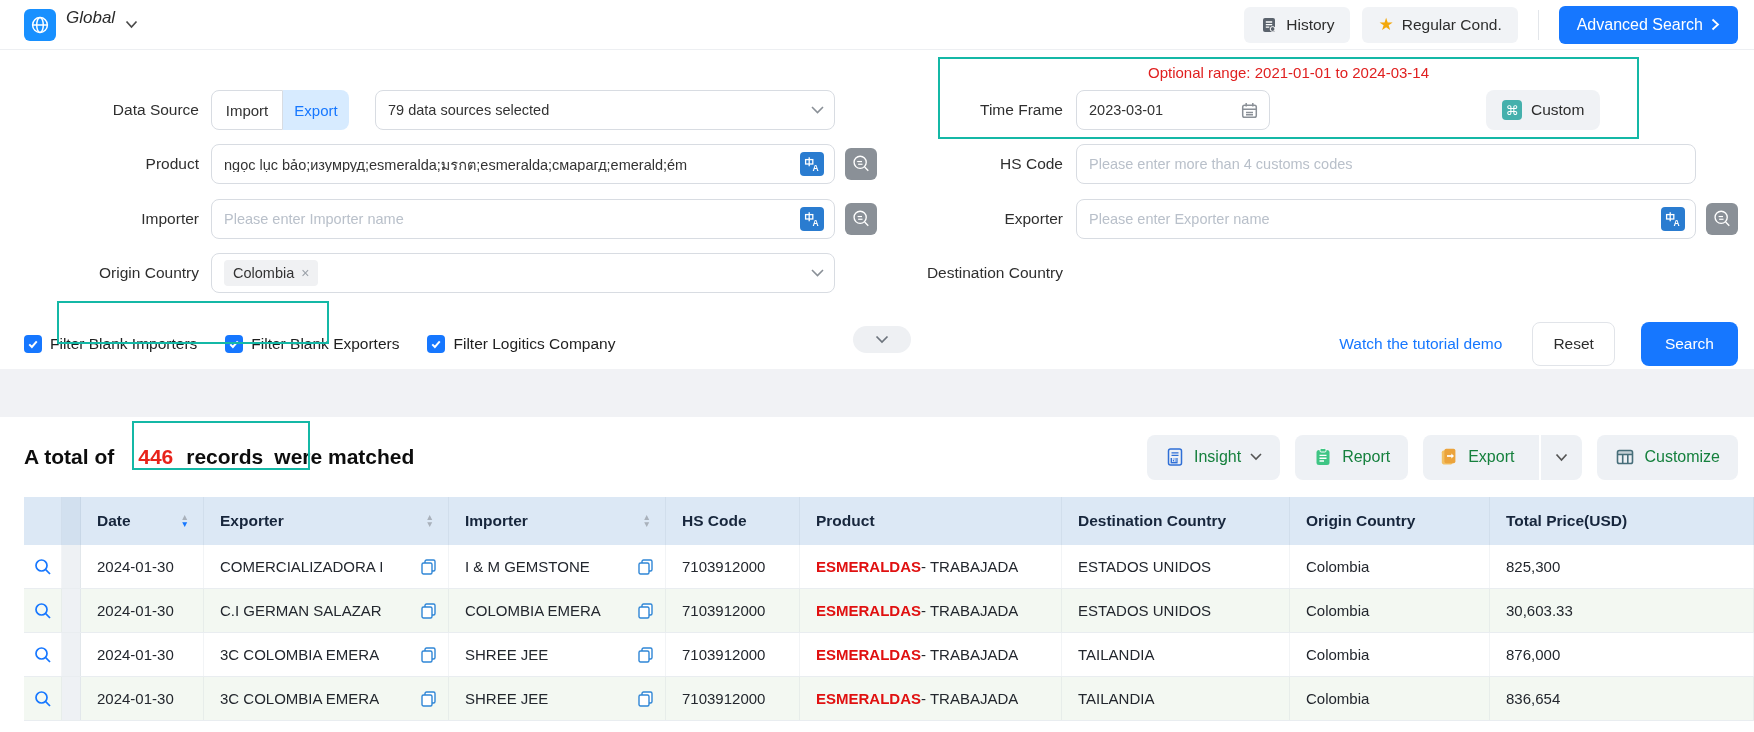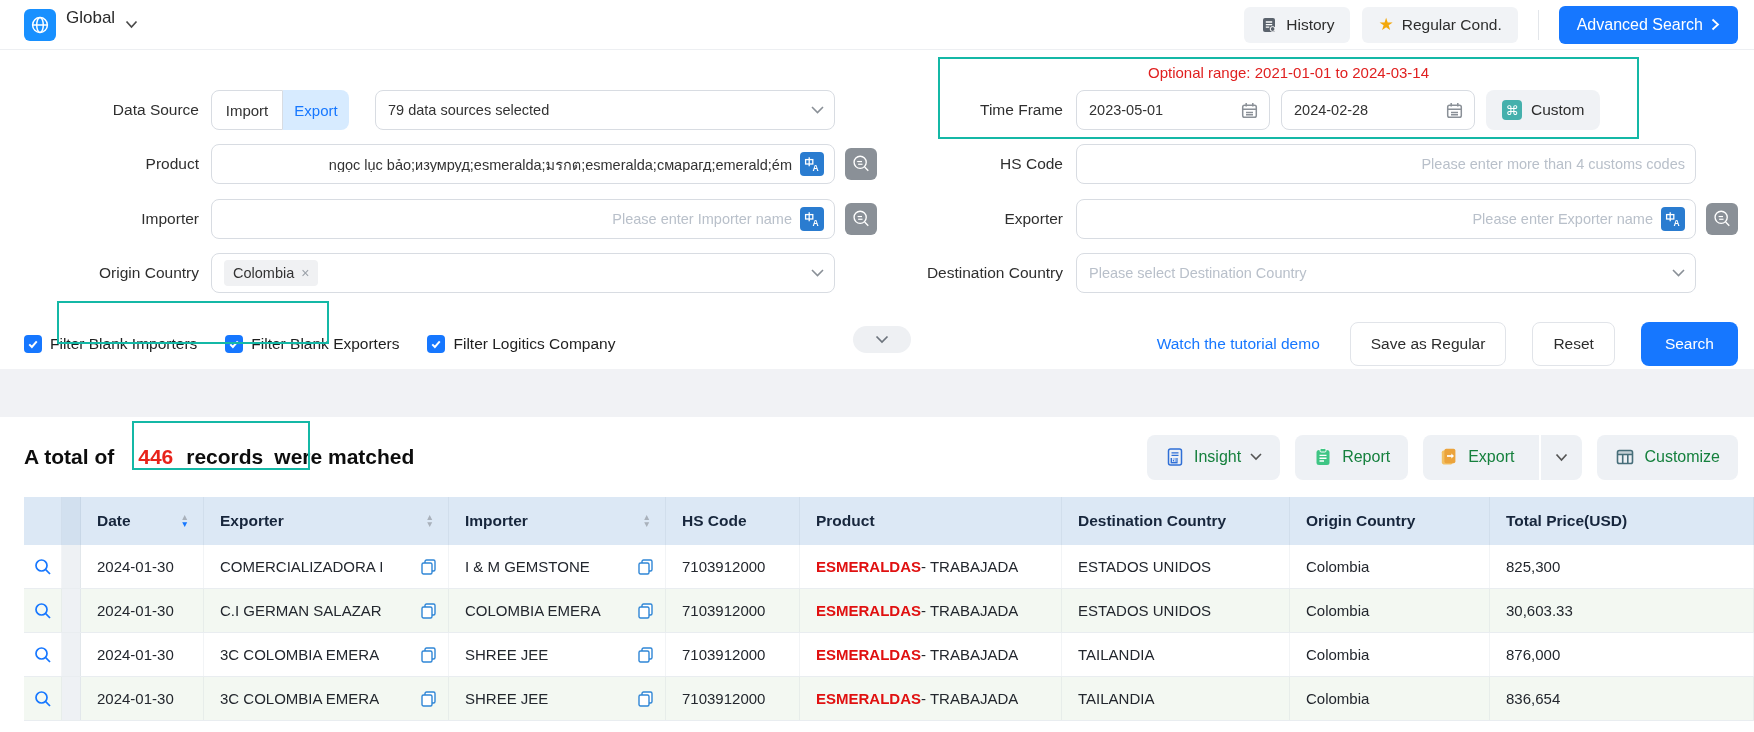--- a/index.html
+++ b/index.html
@@ -4,33 +4,33 @@
 <style>
   * { margin:0; padding:0; box-sizing:border-box; }
   html,body { background:#fff; }
   .app {
     position:relative; width:1754px; height:732px; overflow:hidden;
     font-family:"Liberation Sans","DejaVu Sans",sans-serif; color:#303030; background:#fff;
   }
   
   .topbar { position:relative; height:50px; display:flex; align-items:center; border-bottom:1px solid #edeff2; background:#fff; padding:0 16px 0 24px; }
   .logo { width:32px; height:32px; border-radius:6px; background:#1890ff; display:flex; align-items:center; justify-content:center; }
-  .region-name { font-size:17px; color:#2a2a2a; margin:0 10px 13px 10px; }
+  .region-name { font-size:17px; color:#2a2a2a; margin:0 10px 13px 10px;font-style:italic; }
   .topbar-right { margin-left:auto; display:flex; align-items:center; gap:12px; }
   .top-btn { height:36px; background:#f1f3f6; border:none; border-radius:6px; padding:0 16px; display:flex; align-items:center; gap:8px; font-size:15.5px; color:#2d2d2d; cursor:pointer; font-family:inherit; }
   .v-divider { width:1px; height:30px; background:#e3e6ea; margin:0 8px; }
   .adv-btn { height:38px; background:#1677ff; color:#fff; border:none; border-radius:6px; padding:0 18px; display:flex; align-items:center; gap:8px; font-size:16px; cursor:pointer; font-family:inherit; }
   .star { color:#f3a80b; font-size:17px; line-height:1; }
   
   .form-section { position:relative; height:319px; background:#fff; }
   .lbl { position:absolute; height:40px; line-height:40px; font-size:15.5px; color:#2f2f2f; text-align:right; }
   .lbl-l { left:0; width:199px; }
   .lbl-r { left:813px; width:250px; }
   .input-box { position:absolute; height:40px; background:#fff; border:1px solid #d8dce2; border-radius:8px; display:flex; align-items:center; padding:0 10px 0 12px; }
-  .input-box input { border:none; outline:none; flex:1; min-width:0; font-family:inherit; font-size:14.5px; color:#333; background:transparent;text-align:right; }
+  .input-box input { border:none; outline:none; flex:1; min-width:0; font-family:inherit; font-size:14.5px; color:#333; background:transparent; }
   .input-box input::placeholder { color:#b9c0ca; }
   .ph { color:#b9c0ca; font-size:14.5px; flex:1; white-space:nowrap; overflow:hidden; }
   .val { color:#333; font-size:14.5px; flex:1; white-space:nowrap; overflow:hidden; }
   .seg { position:absolute; display:flex; height:40px; }
   .seg-import { width:72px; border:1px solid #d8dce2; border-radius:8px 0 0 8px; background:#fff; display:flex; align-items:center; justify-content:center; font-size:15px; color:#333; cursor:pointer; }
   .seg-export { width:66px; border-radius:0 8px 8px 0; background:#d7ebff; display:flex; align-items:center; justify-content:center; font-size:15px; color:#1677ff; cursor:pointer; }
   .translate-icon { width:24px; height:24px; border-radius:4px; background:#2a7cd0; display:flex; align-items:center; justify-content:center; margin-left:8px; flex:none; cursor:pointer; }
   .gray-icon { position:absolute; width:32px; height:32px; border-radius:6px; background:#8a9097; display:flex; align-items:center; justify-content:center; cursor:pointer; }
   .tag { height:26px; background:#f0f1f3; border-radius:4px; display:flex; align-items:center; padding:0 9px; font-size:14.5px; color:#333; }
   .tag .x { color:#9aa0a8; margin-left:7px; font-size:14px; cursor:pointer; }
@@ -136,30 +136,21 @@
     </div>
     <div class="input-box" style="left:375px; top:40px; width:460px">
       <span class="val">79 data sources selected</span>
       <svg class="chev" width="13" height="8" viewBox="0 0 13 8">
           <path d="M1 1 L6.5 6.5 L12 1" fill="none" stroke="#8a9097" stroke-width="1.6"></path>
         </svg>
     </div>
 
     <div class="lbl lbl-r" style="top:40px">Time Frame</div>
     <div class="input-box" style="left:1076px; top:40px; width:194px">
-      <span class="val">2023-05-01</span>
-      <svg class="cal" width="19" height="19" viewBox="0 0 19 19">
-          <g fill="none" stroke="#8a9097" stroke-width="1.5">
-            <rect x="2.7" y="4.2" width="13.6" height="12" rx="1.8"></rect>
-            <path d="M2.7 8.2h13.6M6.2 2v3.4M12.8 2v3.4M6 11.4h7M6 13.8h7"></path>
-          </g>
-        </svg>
-    </div>
-    <div class="input-box" style="left:1281px; top:40px; width:194px">
-      <span class="val">2024-02-28</span>
+      <span class="val">2023-03-01</span>
       <svg class="cal" width="19" height="19" viewBox="0 0 19 19">
           <g fill="none" stroke="#8a9097" stroke-width="1.5">
             <rect x="2.7" y="4.2" width="13.6" height="12" rx="1.8"></rect>
             <path d="M2.7 8.2h13.6M6.2 2v3.4M12.8 2v3.4M6 11.4h7M6 13.8h7"></path>
           </g>
         </svg>
     </div>
     <button class="custom-btn" style="left:1486px; top:40px">
       <span class="cmd-box">⌘</span>
       <span>Custom</span>
@@ -254,26 +245,20 @@
       <span class="tag">
         <span>Colombia</span>
         <span class="x">×</span>
       </span>
       <svg class="chev" style="margin-left:auto" width="13" height="8" viewBox="0 0 13 8">
           <path d="M1 1 L6.5 6.5 L12 1" fill="none" stroke="#8a9097" stroke-width="1.6"></path>
         </svg>
     </div>
 
     <div class="lbl lbl-r" style="top:203px">Destination Country</div>
-    <div class="input-box" style="left:1076px; top:203px; width:620px">
-      <span class="ph">Please select Destination Country</span>
-      <svg class="chev" width="13" height="8" viewBox="0 0 13 8">
-          <path d="M1 1 L6.5 6.5 L12 1" fill="none" stroke="#8a9097" stroke-width="1.6"></path>
-        </svg>
-    </div>
 
     <button class="collapse-pill">
       <svg width="14" height="9" viewBox="0 0 14 9">
           <path d="M1.5 1.5 L7 7 L12.5 1.5" fill="none" stroke="#6d747d" stroke-width="1.7"></path>
         </svg>
     </button>
 
     <div class="filter-row">
       <span class="cb-item">
         <span class="cb">
@@ -294,21 +279,20 @@
       <span class="cb-item">
         <span class="cb">
             <svg width="12" height="12" viewBox="0 0 16 16">
               <path d="M3 8.5 L6.5 12 L13 4.5" fill="none" stroke="#fff" stroke-width="2.6"></path>
             </svg>
           </span>
         <span class="cb-label">Filter Logitics Company</span>
       </span>
       <span class="actions">
         <a class="tutorial">Watch the tutorial demo</a>
-        <button class="ghost-btn">Save as Regular</button>
         <button class="ghost-btn">Reset</button>
         <button class="search-btn">Search</button>
       </span>
     </div>
   </div>
 
   <div class="band"></div>
 
   <div class="results">
     <div class="results-header">

